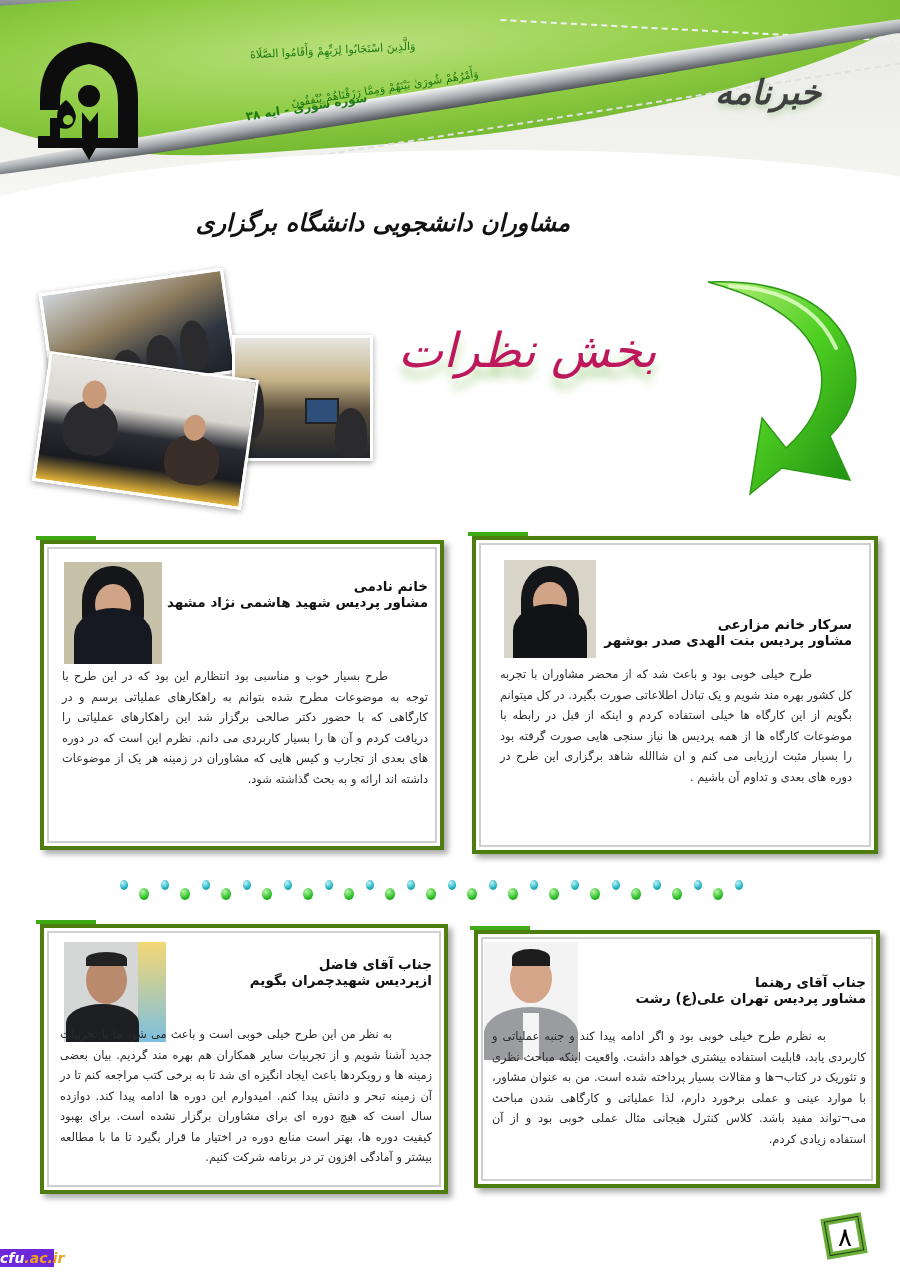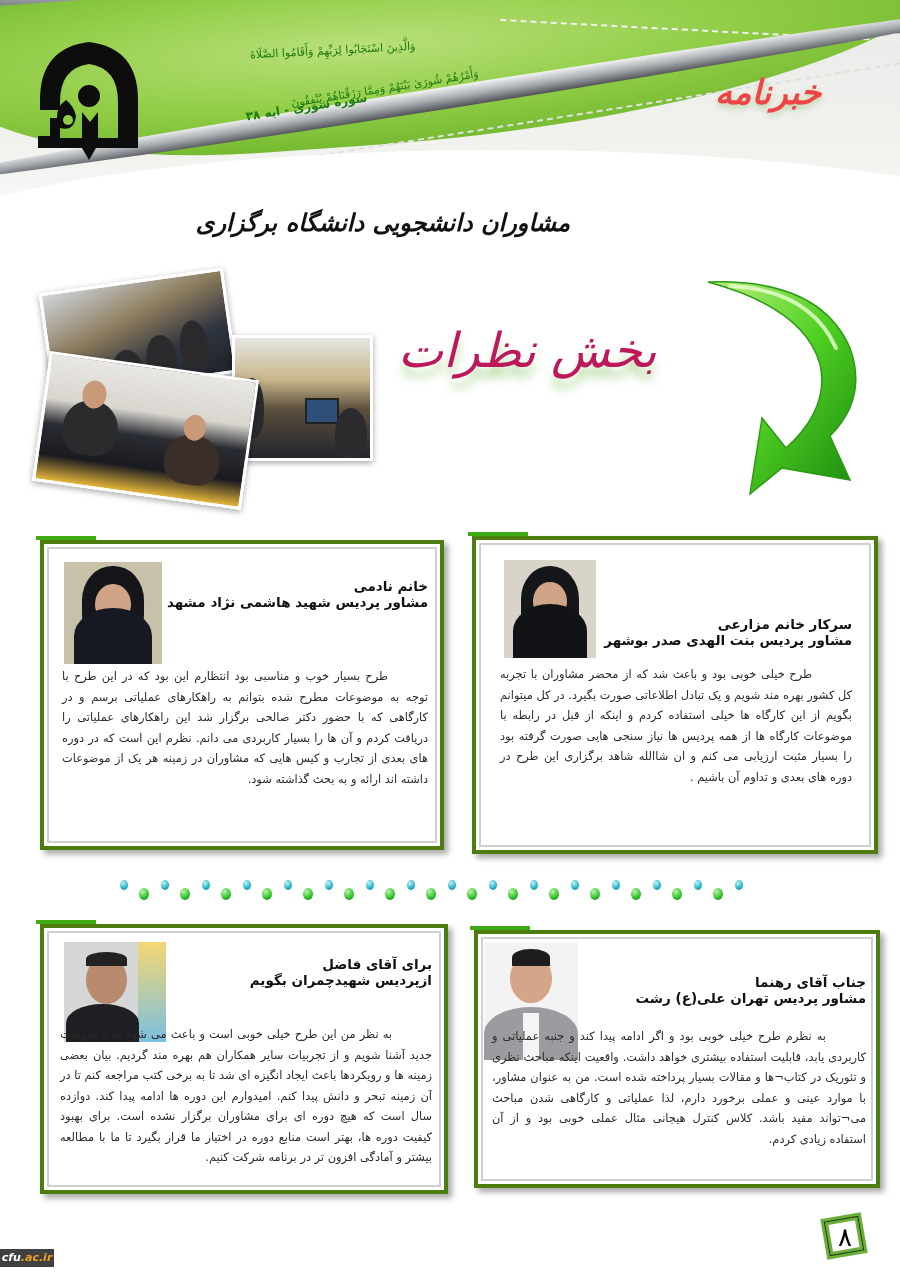--- a/index.html
+++ b/index.html
@@ -16,21 +16,21 @@
     background:linear-gradient(180deg,#f4f4f4,#a9aeb2 50%,#4f5357); transform:rotate(-9deg); transform-origin:left top; border-radius:50%; }
   .stripe-dash { position:absolute; left:120px; top:186px; width:820px; height:2px; border-top:2px dashed #e0e0e0; transform:rotate(-9deg); transform-origin:left top; }
   .stripe-dash2 { position:absolute; left:500px; top:30px; width:420px; height:2px; border-top:2px dashed #f0f0f0; transform:rotate(3deg); }
   .white-sweep { position:absolute; left:-100px; top:150px; width:1200px; height:260px; background:#ffffff; border-radius:50% 50% 0 0 / 40% 40% 0 0; }
 
   .logo { position:absolute; left:30px; top:40px; width:118px; height:122px; }
   .quran1 { position:absolute; left:250px; top:44px; font-size:11px; color:#1f7a12; transform:rotate(-3deg); white-space:nowrap; direction:rtl; font-family:"DejaVu Serif", serif; }
   .quran2 { position:absolute; left:290px; top:82px; font-size:11px; color:#1f7a12; transform:rotate(-9deg); white-space:nowrap; direction:rtl; font-family:"DejaVu Serif", serif; }
   .surah { position:absolute; left:245px; top:100px; font-size:12px; font-weight:bold; color:#1f7a12; transform:rotate(-9deg); white-space:nowrap; direction:rtl; }
 
-  .news-title { position:absolute; left:715px; top:72px; font-size:34px; font-style:italic; font-weight:bold; color:#ef4444; font-family:"DejaVu Serif", serif; direction:rtl; text-shadow:0 3px 6px rgba(80,160,40,0.35); }
+  .news-title { position:absolute; left:715px; top:72px; font-size:34px; font-style:italic; font-weight:bold; color:#404040; font-family:"DejaVu Serif", serif; direction:rtl; text-shadow:0 3px 6px rgba(80,160,40,0.35); }
   .headline1 { position:absolute; right:268px; top:158px; font-size:24px; font-weight:bold; font-style:italic; color:#111; font-family:"DejaVu Serif", serif; direction:rtl; white-space:nowrap; }
   .headline2 { position:absolute; right:330px; top:208px; font-size:24px; font-weight:bold; font-style:italic; color:#111; font-family:"DejaVu Serif", serif; direction:rtl; white-space:nowrap; }
 
   
   .photo { position:absolute; border:3px solid #fff; box-shadow:0 2px 6px rgba(0,0,0,0.35); overflow:hidden; }
   .photo1 { left:45px; top:280px; width:180px; height:100px; transform:rotate(-8deg); background:linear-gradient(160deg,#cfd5da 0%,#8c7b5c 40%,#2f3540 70%,#1e2229 100%); }
   .photo2 { left:232px; top:335px; width:135px; height:120px; background:linear-gradient(180deg,#e6e6e2 0%,#c7b48a 35%,#5a4e3c 60%,#23262c 100%); }
   .photo3 { left:40px; top:365px; width:205px; height:125px; transform:rotate(8deg); background:linear-gradient(180deg,#e9e7e3 0%,#d9d6d0 35%,#2a2c33 55%,#1a1b20 80%,#e3b33a 100%); }
   .photo-figure { position:absolute; border-radius:50% 50% 40% 40%; background:#2b2b2e; }
   .photo-face { position:absolute; border-radius:50%; background:#c89a7a; }
@@ -59,21 +59,21 @@
 
   
   .beads { position:absolute; left:120px; top:878px; width:640px; height:24px; }
   .bead { position:absolute; border-radius:50%; }
   .bead.blue { width:8px; height:10px; background:radial-gradient(circle at 35% 30%,#bff3f7,#22b4c4 60%,#0e7e8a); }
   .bead.green { width:10px; height:12px; background:radial-gradient(circle at 35% 30%,#b7f5a3,#2cc02a 60%,#107b12); }
 
   
   .page-frame { position:absolute; left:822px; top:1214px; width:44px; height:44px; transform:rotate(-10deg); }
   .page-num { position:absolute; left:835px; top:1222px; width:20px; font-size:26px; color:#000; text-align:center; font-family:"DejaVu Sans", sans-serif; }
-  .cfu-badge { position:absolute; left:0; top:1249px; width:54px; height:18px; background:#404040; color:#fff; font-size:11px; font-weight:bold; font-style:italic; line-height:18px; text-align:center; }
+  .cfu-badge { position:absolute; left:0; top:1249px; width:54px; height:18px; background:#6d28d9; color:#fff; font-size:14px; font-weight:bold; font-style:italic; line-height:18px; text-align:center; }
   .cfu-badge .tld { color:#f0a020; }
 </style>
 </head>
 <body>
 
 <div class="banner">
   <div class="banner-bg"></div>
   <div class="stripe-silver-top"></div>
   <div class="stripe-green"></div>
   <div class="stripe-dash2"></div>
@@ -202,21 +202,21 @@
 </div>
 
 <div class="card card-bot-left">
   <div class="avatar" style="left:20px;top:14px;width:102px;height:100px;background:#d5d7d6;">
     <div style="position:absolute;right:0;top:0;width:28px;height:100%;background:linear-gradient(180deg,#f4d774,#7cbfe0);"></div>
     <div class="head" style="top:14%;left:22%;width:40%;height:48%;background:#b98a6e;"></div>
     <div style="position:absolute;left:22%;top:10%;width:40%;height:14%;background:#222;border-radius:50% 50% 0 0;"></div>
     <div class="body" style="left:2%;right:26%;height:38%;background:#1e1f22;"></div>
   </div>
   <div class="person-name" style="right:12px;top:28px;">
-    <span>برای آقای فاضل</span>
+    <span>جناب آقای فاضل</span>
     <span class="role">ازپردیس شهیدچمران بگویم</span>
   </div>
   <div class="comment" style="right:12px;top:96px;width:372px;text-indent:40px;">به نظر من این طرح خیلی خوبی است و باعث می شود ما با تجربیات جدید آشنا شویم و از تجربیات سایر همکاران هم بهره مند گردیم. بیان بعضی زمینه ها و رویکردها باعث ایجاد انگیزه ای شد تا به برخی کتب مراجعه کنم تا در آن زمینه تبحر و دانش پیدا کنم. امیدوارم این دوره ها ادامه پیدا کند. دوازده سال است که هیچ دوره ای برای مشاوران برگزار نشده است. برای بهبود کیفیت دوره ها، بهتر است منابع دوره در اختیار ما قرار بگیرد تا ما با مطالعه بیشتر و آمادگی افزون تر در برنامه شرکت کنیم.</div>
 </div>
 
 <svg class="page-frame" viewBox="0 0 44 44">
   <rect x="5" y="5" width="34" height="34" fill="#fff" stroke="#6cae3a" stroke-width="7"></rect>
   <rect x="5" y="5" width="34" height="34" fill="none" stroke="#1f3a10" stroke-width="1"></rect>
 </svg>
 <div class="page-num">۸</div>

